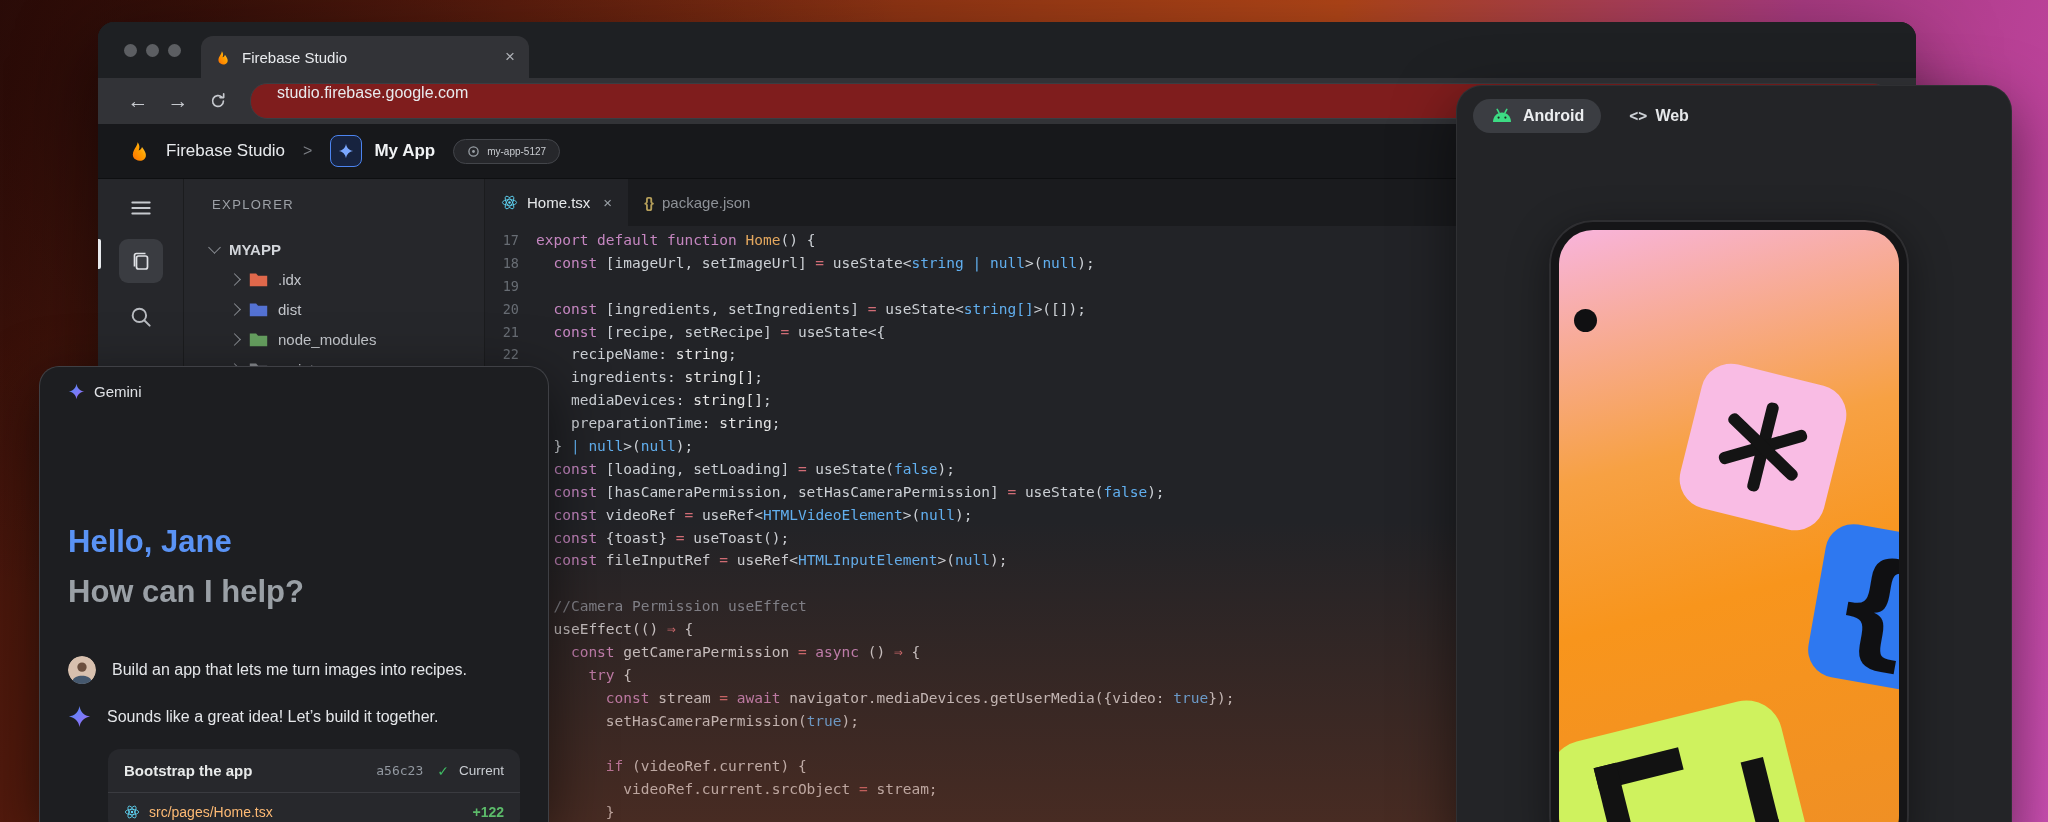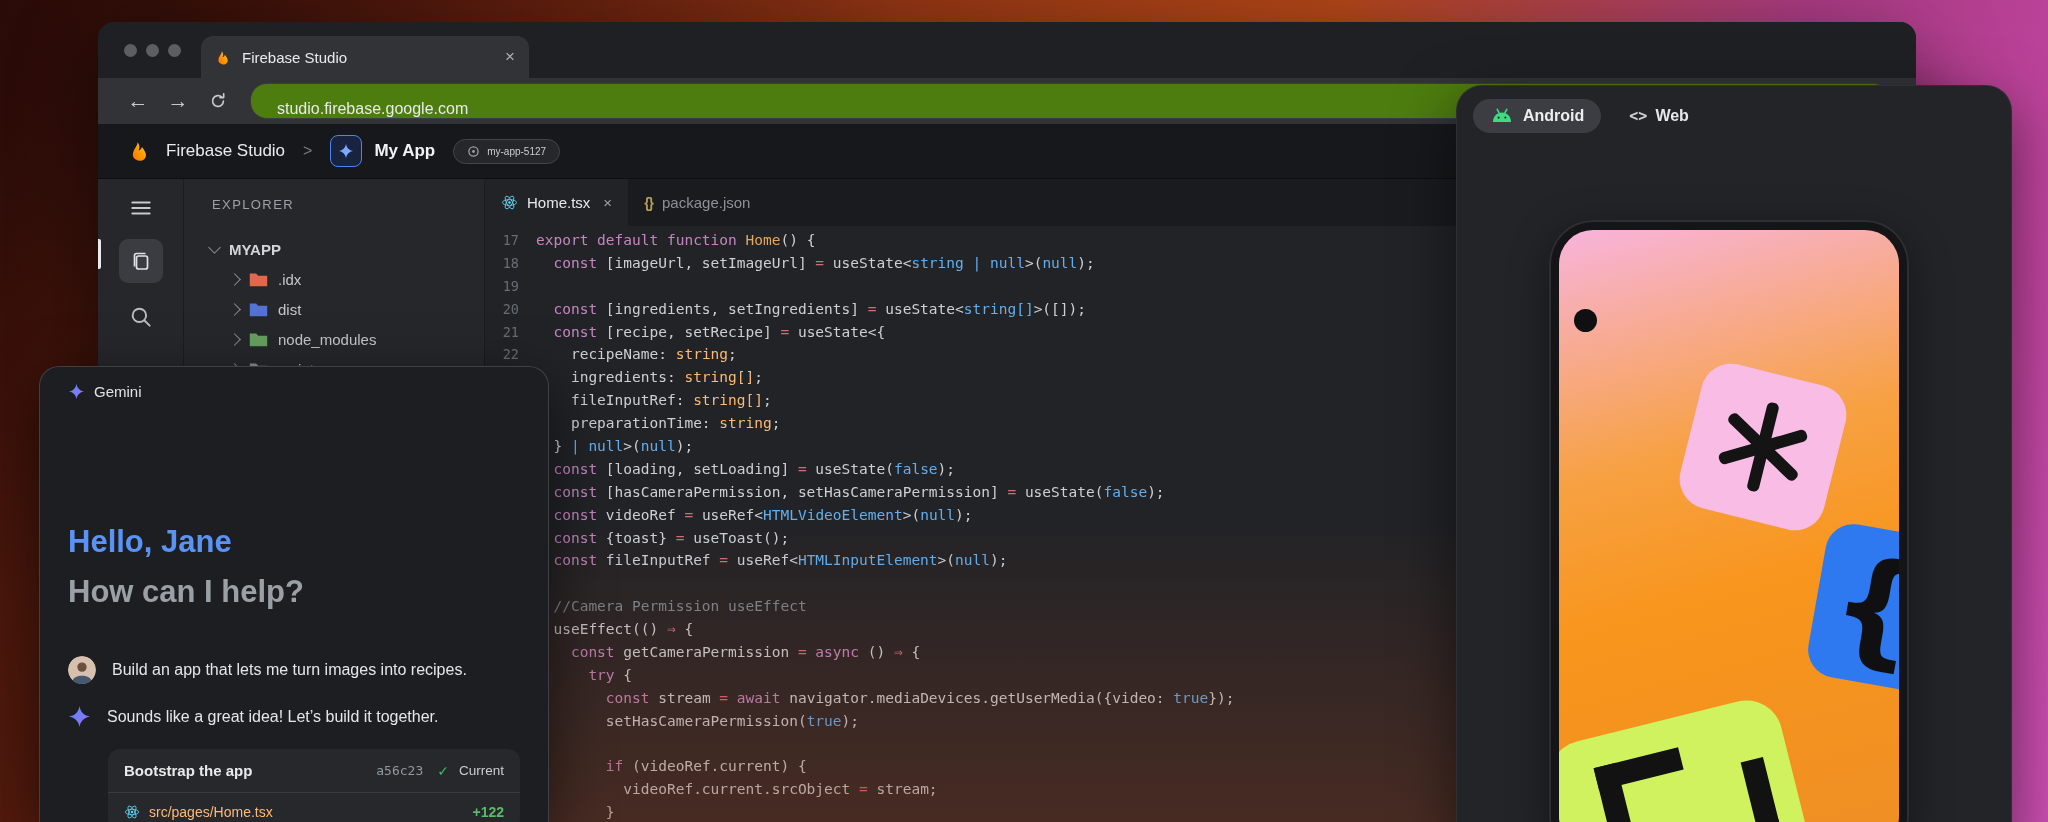--- a/index.html
+++ b/index.html
@@ -17,22 +17,22 @@
   .tabstrip{height:56px;background:#1e2023;display:flex;align-items:flex-end;position:relative;flex:none;}
   .lights{position:absolute;left:26px;top:0;height:56px;display:flex;align-items:center;gap:9px;}
   .dot{width:13px;height:13px;border-radius:50%;background:#5c5e62;}
   .btab{margin-left:103px;width:300px;height:42px;background:#323337;border-radius:12px 12px 0 0;
     display:flex;align-items:center;padding:0 14px;gap:10px;}
   .btab-title{flex:1;color:#e8eaed;font-size:15px;}
   .btab-close{color:#aeb1b6;font-size:17px;cursor:default;}
   .urlrow{height:46px;background:#323337;display:flex;align-items:center;padding-left:22px;gap:4px;flex:none;}
   .navbtn{width:36px;height:36px;display:flex;align-items:center;justify-content:center;
     color:#c6c9ce;font-size:21px;border-radius:50%;}
-  .url-pill{flex:1;height:34px;margin-left:10px;margin-right:26px;background:#4d7c0f;border:1px solid #3b3d42;
-    border-radius:17px;display:flex;align-items:flex-end;padding:0 26px;}
+  .url-pill{flex:1;height:34px;margin-left:10px;margin-right:26px;background:#7f1d1d;border:1px solid #3b3d42;
+    border-radius:17px;display:flex;align-items:flex-start;padding:0 26px;}
   .url-text{color:#e8eaed;font-size:16px;}
   .ide-header{height:54px;background:#17181b;display:flex;align-items:center;padding-left:30px;gap:12px;
     border-bottom:1px solid #0e0f11;flex:none;}
   .brand{color:#e8eaed;font-size:17px;font-weight:500;margin-left:2px;}
   .crumb-sep{color:#7b7e84;font-size:16px;margin:0 6px;}
   .app-icon{width:30px;height:30px;border-radius:8px;background:#17233f;border:1.5px solid #4c84f0;
     display:flex;align-items:center;justify-content:center;}
   .app-name{color:#f0f2f4;font-size:17px;font-weight:700;}
   .app-badge{display:flex;align-items:center;gap:7px;padding:5px 13px;border:1px solid #43454a;
     border-radius:16px;background:#26272b;margin-left:6px;}
@@ -64,21 +64,21 @@
   .etab.active{background:#222327;color:#e6e8ea;}
   .etab.inactive{color:#8d9197;}
   .etab-close{color:#9aa0a6;font-size:15px;margin-left:4px;}
   .braces-glyph{color:#b49e5a;font-size:14px;font-weight:700;letter-spacing:-1px;}
   .code-area{flex:1;padding-top:3px;font-family:"DejaVu Sans Mono",monospace;font-size:14.5px;
     line-height:22.9px;overflow:hidden;}
   .code-line{display:flex;height:22.9px;white-space:pre;}
   .gutter-num{width:34px;text-align:right;color:#686d74;font-size:13.5px;flex:none;}
   .code-text{padding-left:17px;white-space:pre;}
   .tok-kw{color:#c586c0;} .tok-fn{color:#e3a75e;} .tok-ty{color:#61afef;}
-  .tok-tyo{color:#fdba74;} .tok-op{color:#d16d76;} .tok-cm{color:#7d8590;} .tok-pl{color:#ccd0d5;}
+  .tok-tyo{color:#e5e5e5;} .tok-op{color:#d16d76;} .tok-cm{color:#7d8590;} .tok-pl{color:#ccd0d5;}
   
   .gemini-panel{position:absolute;left:39px;top:366px;width:510px;height:456px;background:#1d1e21;
     border:1px solid #3f4045;border-bottom:none;border-radius:20px 20px 0 0;
     box-shadow:0 18px 60px rgba(0,0,0,.55);z-index:30;padding:0 28px;box-sizing:border-box;}
   .g-header{display:flex;align-items:center;gap:9px;margin-top:16px;}
   .g-title{color:#dfe1e5;font-size:15px;}
   .g-hello{margin-top:124px;font-size:31px;font-weight:700;color:#5a93f5;}
   .g-sub{font-size:31px;font-weight:700;color:#9aa0a6;margin-top:14px;}
   .g-row{display:flex;align-items:center;gap:16px;}
   .g-row.user{margin-top:46px;}
@@ -277,21 +277,21 @@
           </div>
         </div>
         <div class="code-area" id="code-lines">
             <div class="code-line"><span class="gutter-num">17</span><span class="code-text"><span class="tok-kw">export default function</span><span class="tok-fn"> Home</span><span class="tok-pl">() {</span></span></div>
             <div class="code-line"><span class="gutter-num">18</span><span class="code-text"><span class="tok-kw">  const</span><span class="tok-pl"> [imageUrl, setImageUrl] </span><span class="tok-op">=</span><span class="tok-pl"> useState&lt;</span><span class="tok-ty">string | null</span><span class="tok-pl">&gt;(</span><span class="tok-ty">null</span><span class="tok-pl">);</span></span></div>
             <div class="code-line"><span class="gutter-num">19</span></div>
             <div class="code-line"><span class="gutter-num">20</span><span class="code-text"><span class="tok-kw">  const</span><span class="tok-pl"> [ingredients, setIngredients] </span><span class="tok-op">=</span><span class="tok-pl"> useState&lt;</span><span class="tok-ty">string[]</span><span class="tok-pl">&gt;([]);</span></span></div>
             <div class="code-line"><span class="gutter-num">21</span><span class="code-text"><span class="tok-kw">  const</span><span class="tok-pl"> [recipe, setRecipe] </span><span class="tok-op">=</span><span class="tok-pl"> useState&lt;{</span></span></div>
             <div class="code-line"><span class="gutter-num">22</span><span class="code-text"><span class="tok-pl">    recipeName: </span><span class="tok-tyo">string</span><span class="tok-pl">;</span></span></div>
             <div class="code-line"><span class="gutter-num">23</span><span class="code-text"><span class="tok-pl">    ingredients: </span><span class="tok-tyo">string[]</span><span class="tok-pl">;</span></span></div>
-            <div class="code-line"><span class="gutter-num">24</span><span class="code-text"><span class="tok-pl">    fileInputRef: </span><span class="tok-tyo">string[]</span><span class="tok-pl">;</span></span></div>
+            <div class="code-line"><span class="gutter-num">24</span><span class="code-text"><span class="tok-pl">    mediaDevices: </span><span class="tok-tyo">string[]</span><span class="tok-pl">;</span></span></div>
             <div class="code-line"><span class="gutter-num">25</span><span class="code-text"><span class="tok-pl">    preparationTime: </span><span class="tok-tyo">string</span><span class="tok-pl">;</span></span></div>
             <div class="code-line"><span class="gutter-num">26</span><span class="code-text"><span class="tok-pl">  } </span><span class="tok-ty">| null</span><span class="tok-pl">&gt;(</span><span class="tok-ty">null</span><span class="tok-pl">);</span></span></div>
             <div class="code-line"><span class="gutter-num">27</span><span class="code-text"><span class="tok-kw">  const</span><span class="tok-pl"> [loading, setLoading] </span><span class="tok-op">=</span><span class="tok-pl"> useState(</span><span class="tok-ty">false</span><span class="tok-pl">);</span></span></div>
             <div class="code-line"><span class="gutter-num">28</span><span class="code-text"><span class="tok-kw">  const</span><span class="tok-pl"> [hasCameraPermission, setHasCameraPermission] </span><span class="tok-op">=</span><span class="tok-pl"> useState(</span><span class="tok-ty">false</span><span class="tok-pl">);</span></span></div>
             <div class="code-line"><span class="gutter-num">29</span><span class="code-text"><span class="tok-kw">  const</span><span class="tok-pl"> videoRef </span><span class="tok-op">=</span><span class="tok-pl"> useRef&lt;</span><span class="tok-ty">HTMLVideoElement</span><span class="tok-pl">&gt;(</span><span class="tok-ty">null</span><span class="tok-pl">);</span></span></div>
             <div class="code-line"><span class="gutter-num">30</span><span class="code-text"><span class="tok-kw">  const</span><span class="tok-pl"> {toast} </span><span class="tok-op">=</span><span class="tok-pl"> useToast();</span></span></div>
             <div class="code-line"><span class="gutter-num">31</span><span class="code-text"><span class="tok-kw">  const</span><span class="tok-pl"> fileInputRef </span><span class="tok-op">=</span><span class="tok-pl"> useRef&lt;</span><span class="tok-ty">HTMLInputElement</span><span class="tok-pl">&gt;(</span><span class="tok-ty">null</span><span class="tok-pl">);</span></span></div>
             <div class="code-line"><span class="gutter-num">32</span><span class="code-text"></span></div>
             <div class="code-line"><span class="gutter-num">33</span><span class="code-text"><span class="tok-cm">  //Camera Permission useEffect</span></span></div>
             <div class="code-line"><span class="gutter-num">34</span><span class="code-text"><span class="tok-pl">  useEffect(() </span><span class="tok-op">⇒</span><span class="tok-pl"> {</span></span></div>

